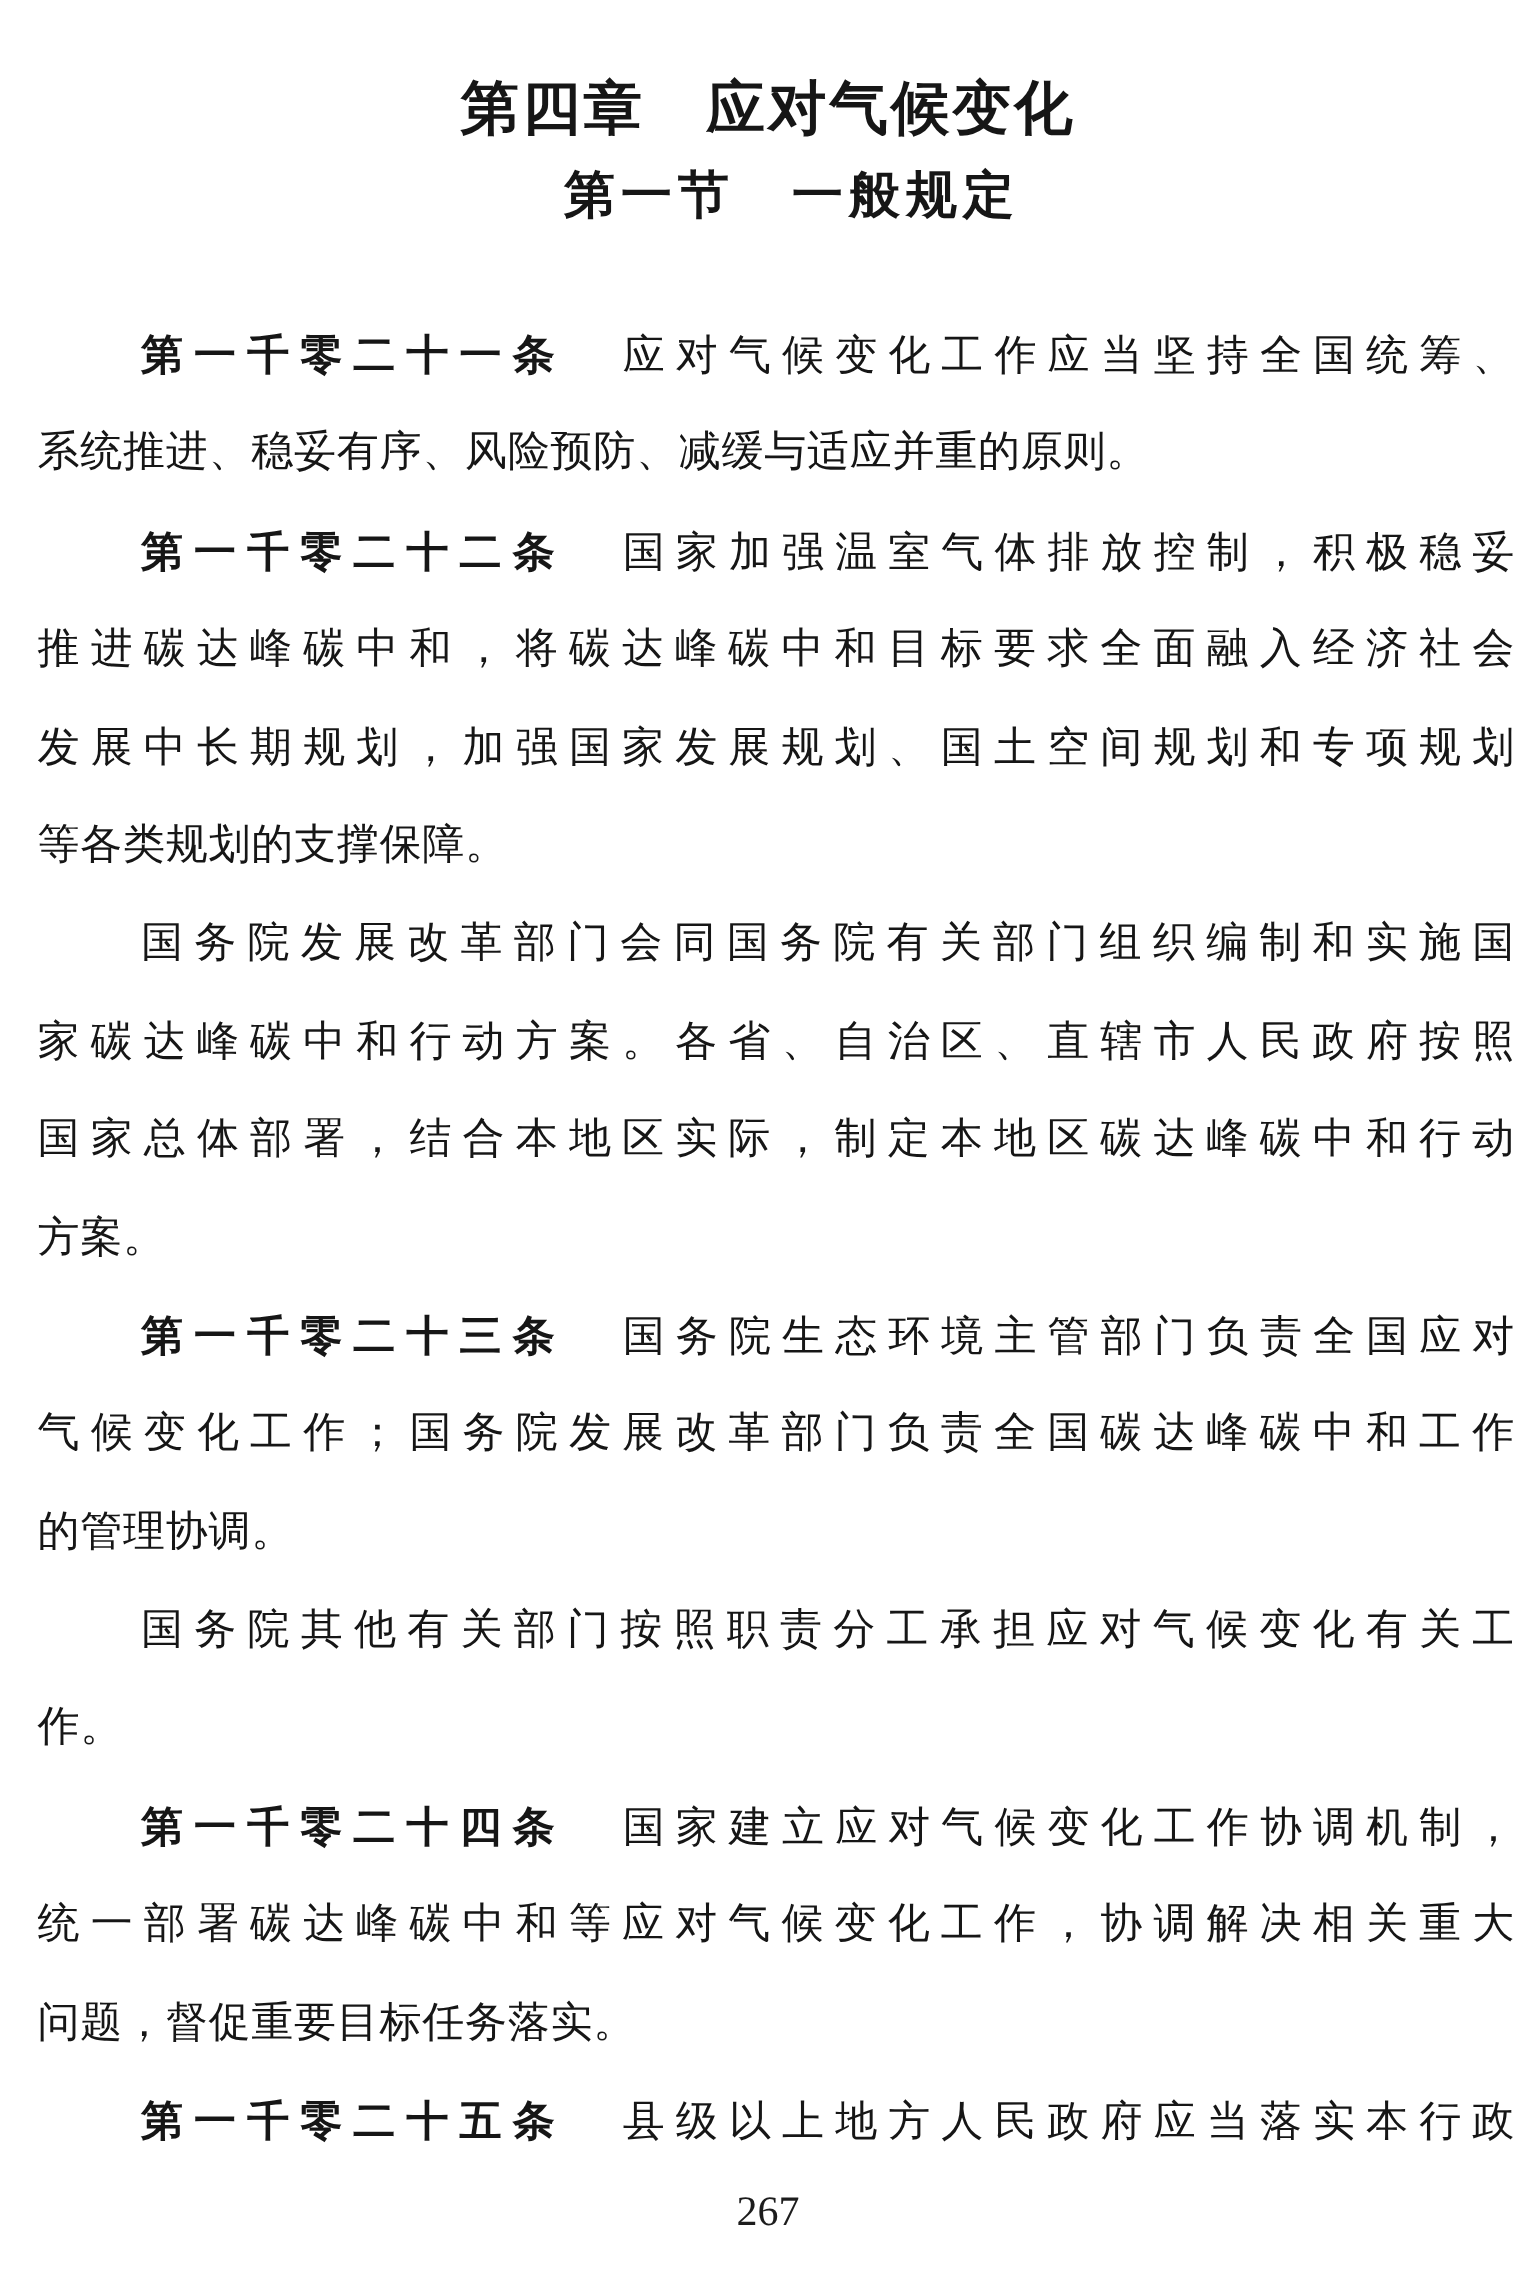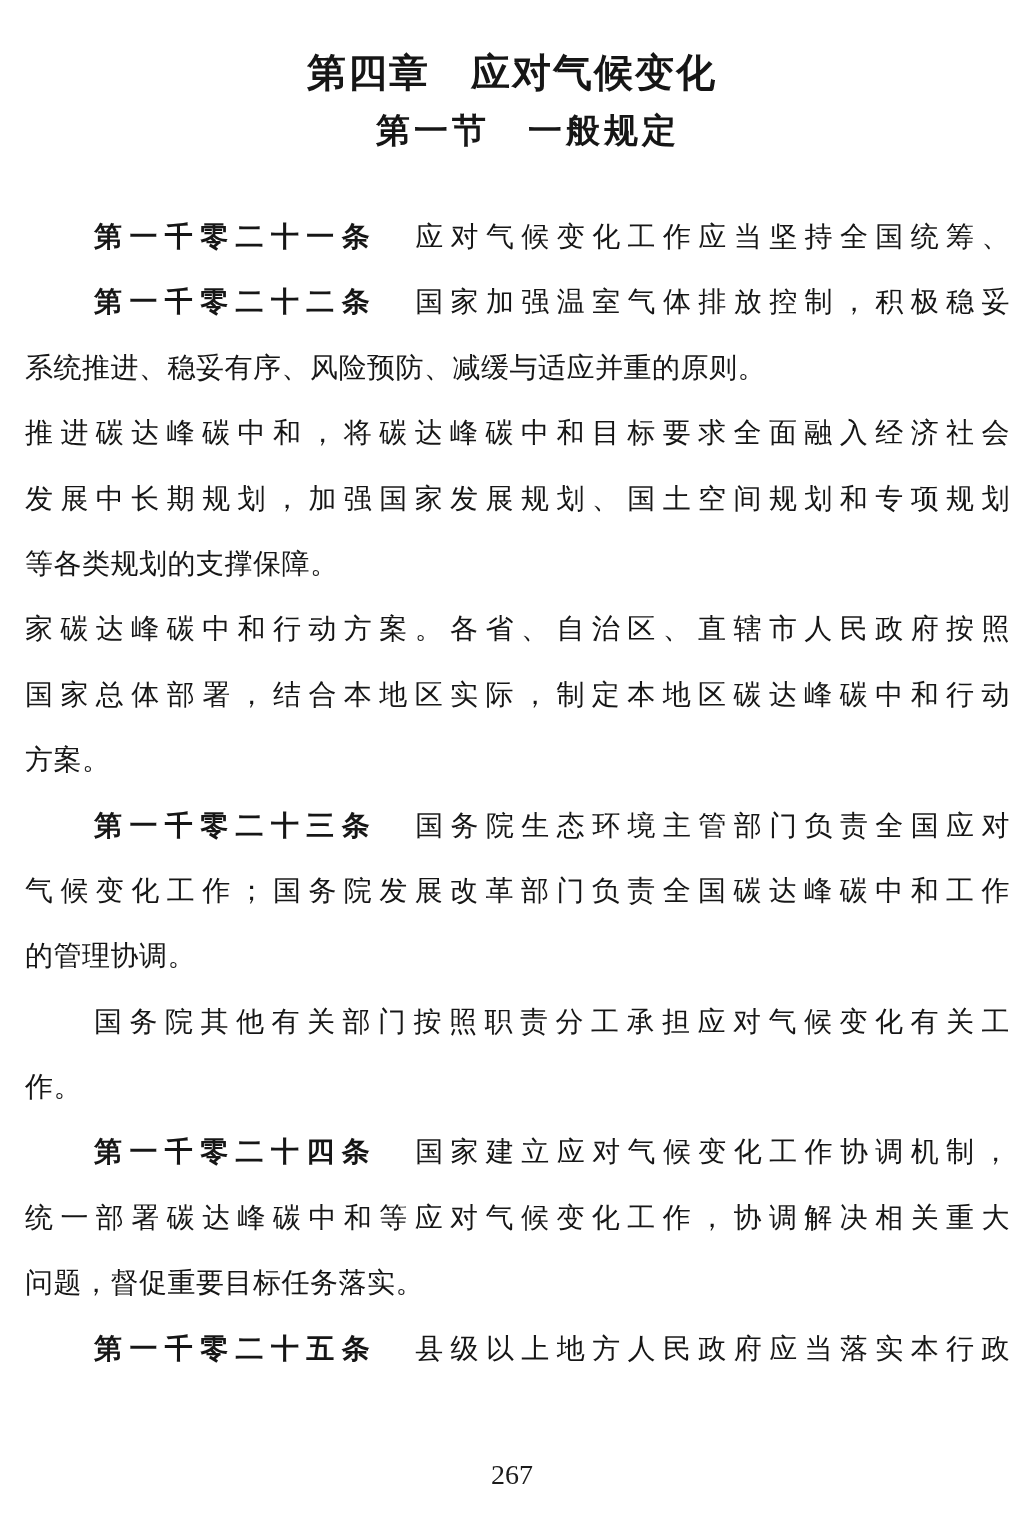--- a/index.html
+++ b/index.html
@@ -69,25 +69,26 @@
   }
 </style>
 </head>
 <body>
 
 <h1 class="chapter-heading">第四章　应对气候变化</h1>
 <h2 class="section-heading">第一节　一般规定</h2>
 
 <main class="doc-body">
   <div class="line j i"><span class="art">第一千零二十一条</span><span>应对气候变化工作应当坚持全国统筹、</span></div>
+  <div class="line"><span>系统推进、稳妥有序、风险预防、减缓与适应并重的原则。</span></div>
   <div class="line j i"><span class="art">第一千零二十二条</span><span>国家加强温室气体排放控制，积极稳妥</span></div>
-  <div class="line"><span>系统推进、稳妥有序、风险预防、减缓与适应并重的原则。</span></div>
   <div class="line j"><span>推进碳达峰碳中和，将碳达峰碳中和目标要求全面融入经济社会</span></div>
   <div class="line j"><span>发展中长期规划，加强国家发展规划、国土空间规划和专项规划</span></div>
   <div class="line"><span>等各类规划的支撑保障。</span></div>
+  <div class="line j i"><span>国务院发展改革部门会同国务院有关部门组织编制和实施国</span></div>
   <div class="line j"><span>家碳达峰碳中和行动方案。各省、自治区、直辖市人民政府按照</span></div>
   <div class="line j"><span>国家总体部署，结合本地区实际，制定本地区碳达峰碳中和行动</span></div>
   <div class="line"><span>方案。</span></div>
   <div class="line j i"><span class="art">第一千零二十三条</span><span>国务院生态环境主管部门负责全国应对</span></div>
   <div class="line j"><span>气候变化工作；国务院发展改革部门负责全国碳达峰碳中和工作</span></div>
   <div class="line"><span>的管理协调。</span></div>
   <div class="line j i"><span>国务院其他有关部门按照职责分工承担应对气候变化有关工</span></div>
   <div class="line"><span>作。</span></div>
   <div class="line j i"><span class="art">第一千零二十四条</span><span>国家建立应对气候变化工作协调机制，</span></div>
   <div class="line j"><span>统一部署碳达峰碳中和等应对气候变化工作，协调解决相关重大</span></div>

